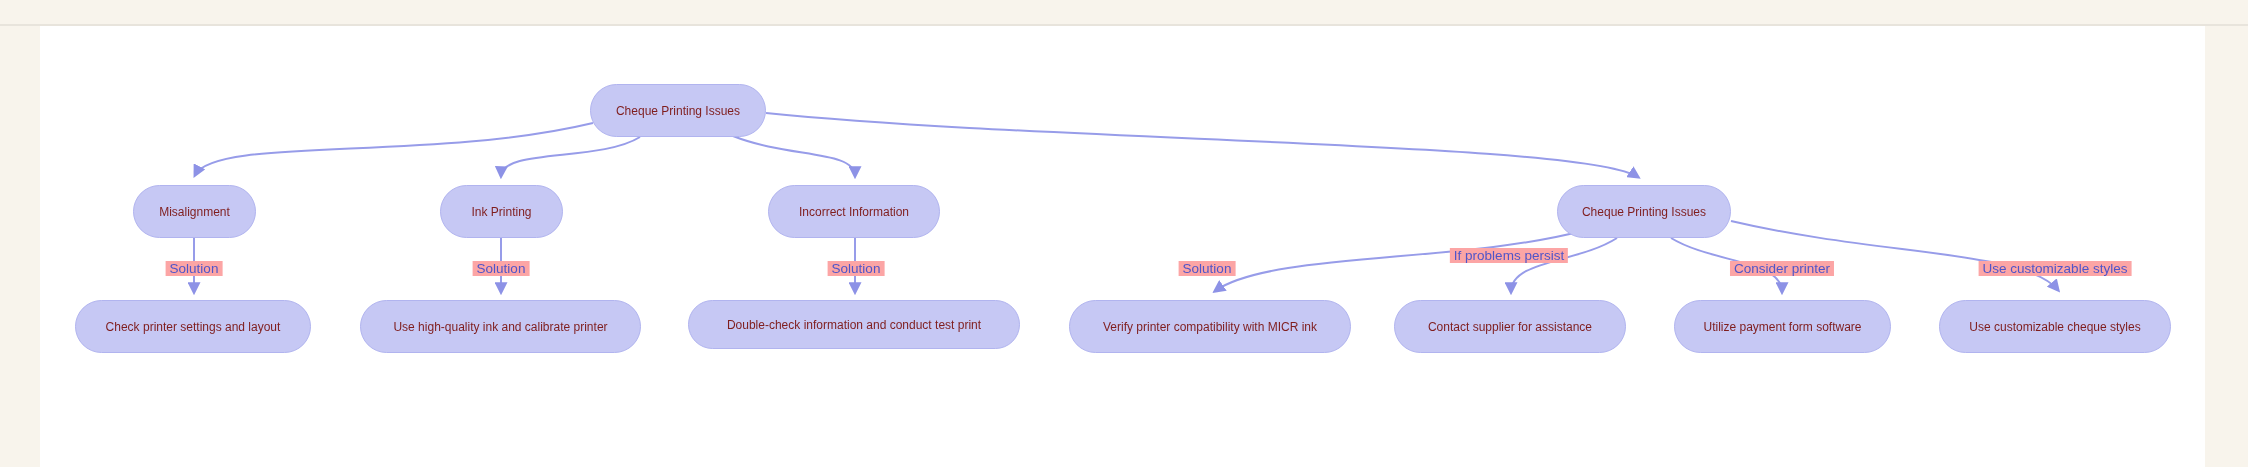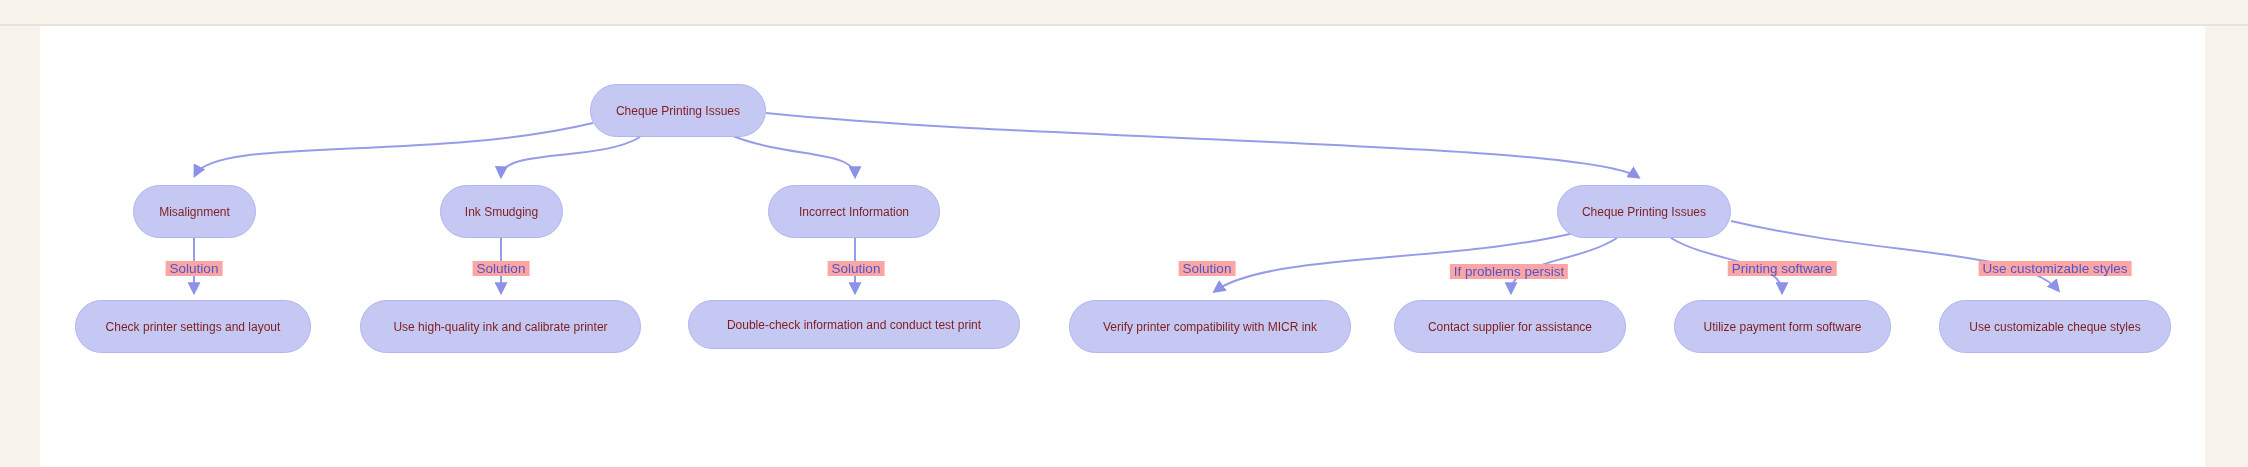--- a/index.html
+++ b/index.html
@@ -54,21 +54,21 @@
   .n-l2   { left: 688px;  top: 300px; width: 332px; height: 49px; }
   .n-l3   { left: 1069px; top: 300px; width: 282px; height: 53px; }
   .n-l4   { left: 1394px; top: 300px; width: 232px; height: 53px; }
   .n-l5   { left: 1674px; top: 300px; width: 217px; height: 53px; }
   .n-l6   { left: 1939px; top: 300px; width: 232px; height: 53px; }
   
   .el-0 { left: 194px;  top: 261px; }
   .el-1 { left: 501px;  top: 261px; }
   .el-2 { left: 856px;  top: 261px; }
   .el-3 { left: 1207px; top: 261px; }
-  .el-4 { left: 1509px; top: 264px; }
+  .el-4 { left: 1509px; top: 248px; }
   .el-5 { left: 1782px; top: 261px; }
   .el-6 { left: 2055px; top: 261px; }
 </style>
 </head>
 <body>
 
 <div class="page">
   <div class="top-divider"></div>
   <div class="canvas"></div>
 
@@ -89,27 +89,27 @@
     <path class="edge" d="M 1617 238 C 1578 263, 1511 260, 1511 292" marker-end="url(#arrow)"></path>
     <path class="edge" d="M 1671 238 C 1712 263, 1782 260, 1782 292" marker-end="url(#arrow)"></path>
     <path class="edge" d="M 1731 221 C 1880 256, 2025 250, 2058 290" marker-end="url(#arrow)"></path>
   </svg>
 
   <div class="edge-label el-0">Solution</div>
   <div class="edge-label el-1">Solution</div>
   <div class="edge-label el-2">Solution</div>
   <div class="edge-label el-3">Solution</div>
   <div class="edge-label el-4">If problems persist</div>
-  <div class="edge-label el-5">Printing software</div>
+  <div class="edge-label el-5">Consider printer</div>
   <div class="edge-label el-6">Use customizable styles</div>
 
   <div class="node n-root">Cheque Printing Issues</div>
 
   <div class="node n-b0">Misalignment</div>
-  <div class="node n-b1">Ink Smudging</div>
+  <div class="node n-b1">Ink Printing</div>
   <div class="node n-b2">Incorrect Information</div>
   <div class="node n-b3">Cheque Printing Issues</div>
 
   <div class="node n-l0">Check printer settings and layout</div>
   <div class="node n-l1">Use high-quality ink and calibrate printer</div>
   <div class="node n-l2">Double-check information and conduct test print</div>
   <div class="node n-l4">Contact supplier for assistance</div>
   <div class="node n-l3">Verify printer compatibility with MICR ink</div>
   <div class="node n-l5">Utilize payment form software</div>
   <div class="node n-l6">Use customizable cheque styles</div>

